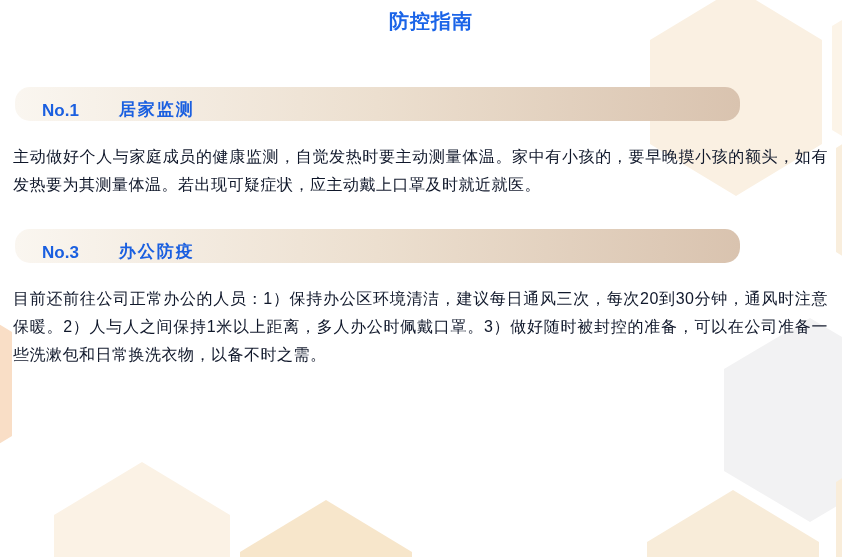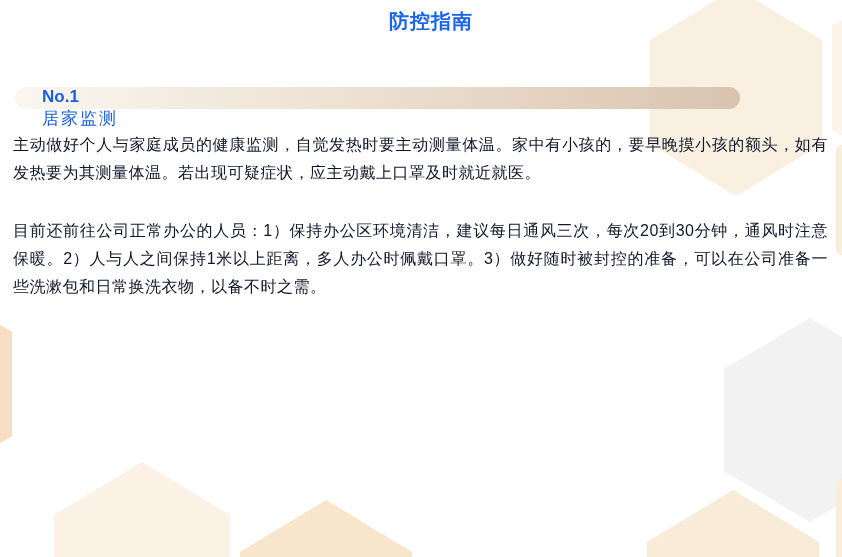--- a/index.html
+++ b/index.html
@@ -36,39 +36,38 @@
     font-weight:bold;
     color:#1a64e8;
     letter-spacing:1px;
     padding-left:20px;
   }
 
   .section-first { margin-top:52px; }
 
   .bar {
     box-sizing:border-box;
-    width:725px; height:22px;
+    width:725px; height:34px;
     margin-left:15px;
     border-radius:15px;
     background:linear-gradient(90deg, #faf6f0 0%, #ecdfcf 50%, #d9c3af 100%);
     display:flex;
-    align-items:flex-start;
+    align-items:flex-end;
     padding-left:27px;
-    flex-direction:column;
   }
   .bar .num {
     color:#1a5fe0;
     font-weight:bold;
     font-size:17px;
     margin-right:40px;
     white-space:nowrap;
   }
   .bar .bar-title {
     color:#1a5fe0;
-    font-weight:normal;
+    font-weight:bold;
     font-size:17px;
     letter-spacing:2px;
     white-space:nowrap;
   }
   .para {
     margin:22px 14px 30px 13px;
     font-size:16px;
     line-height:28px;
     color:#0f172a;
     text-align:justify;
@@ -99,17 +98,21 @@
     <section class="section-first">
       <div class="bar">
         <span class="num">No.1</span>
         <span class="bar-title">居家监测</span>
       </div>
       <p class="para">主动做好个人与家庭成员的健康监测，自觉发热时要主动测量体温。家中有小孩的，要早晚摸小孩的额头，如有发热要为其测量体温。若出现可疑症状，应主动戴上口罩及时就近就医。</p>
     </section>
 
 
     <section>
+      <div class="bar">
+        <span class="num">No.3</span>
+        <span class="bar-title">办公防疫</span>
+      </div>
       <p class="para">目前还前往公司正常办公的人员：1）保持办公区环境清洁，建议每日通风三次，每次20到30分钟，通风时注意保暖。2）人与人之间保持1米以上距离，多人办公时佩戴口罩。3）做好随时被封控的准备，可以在公司准备一些洗漱包和日常换洗衣物，以备不时之需。</p>
     </section>
 
   </div>
 </div>
 
 </body></html>

